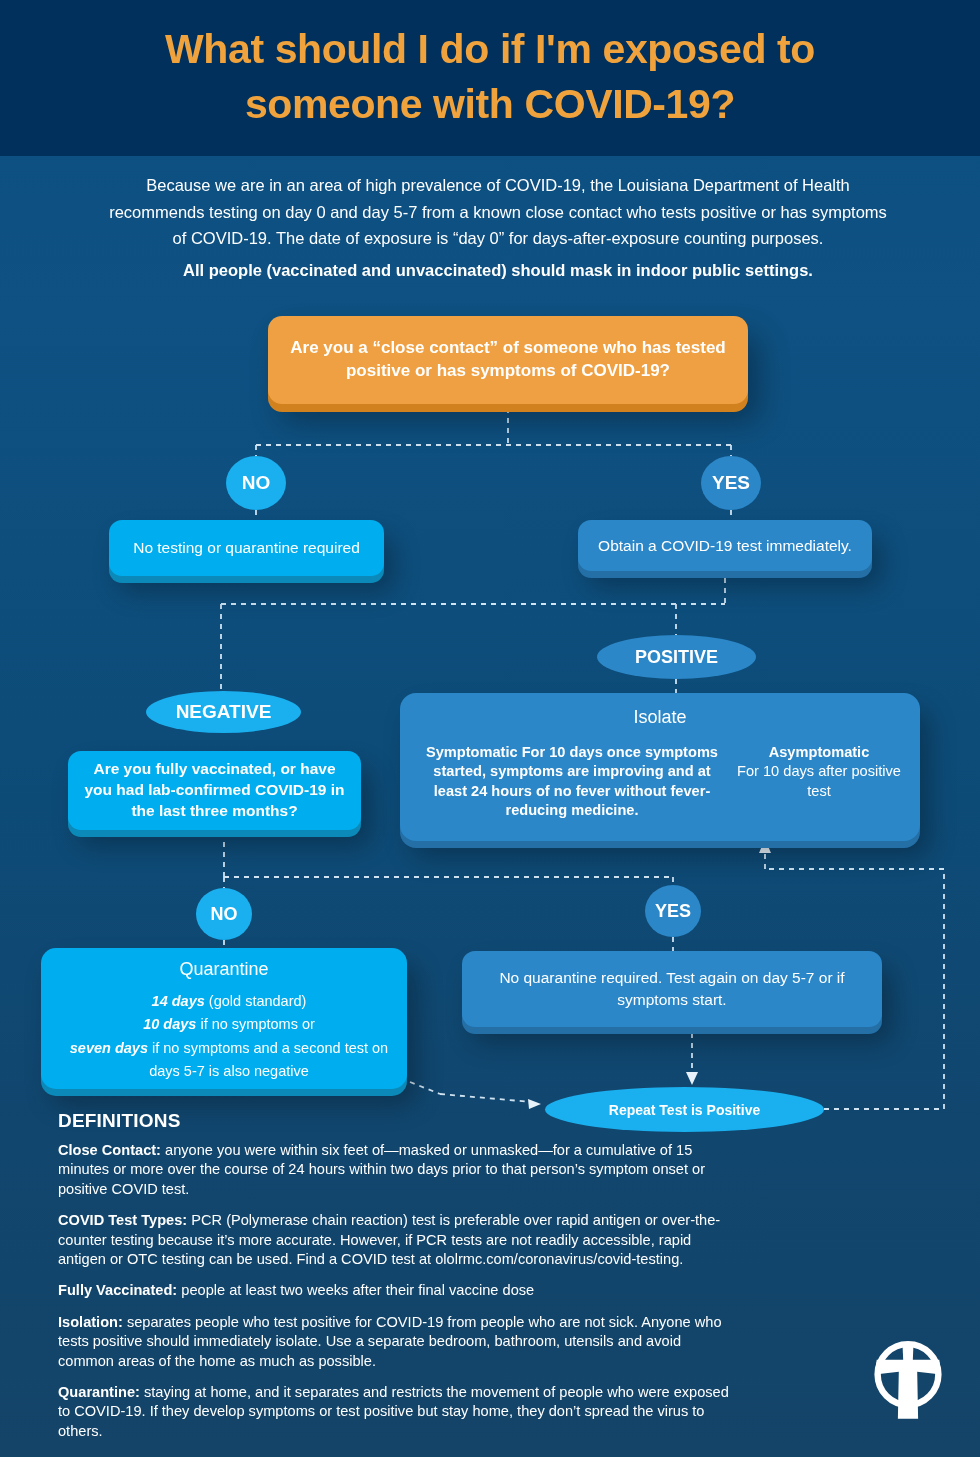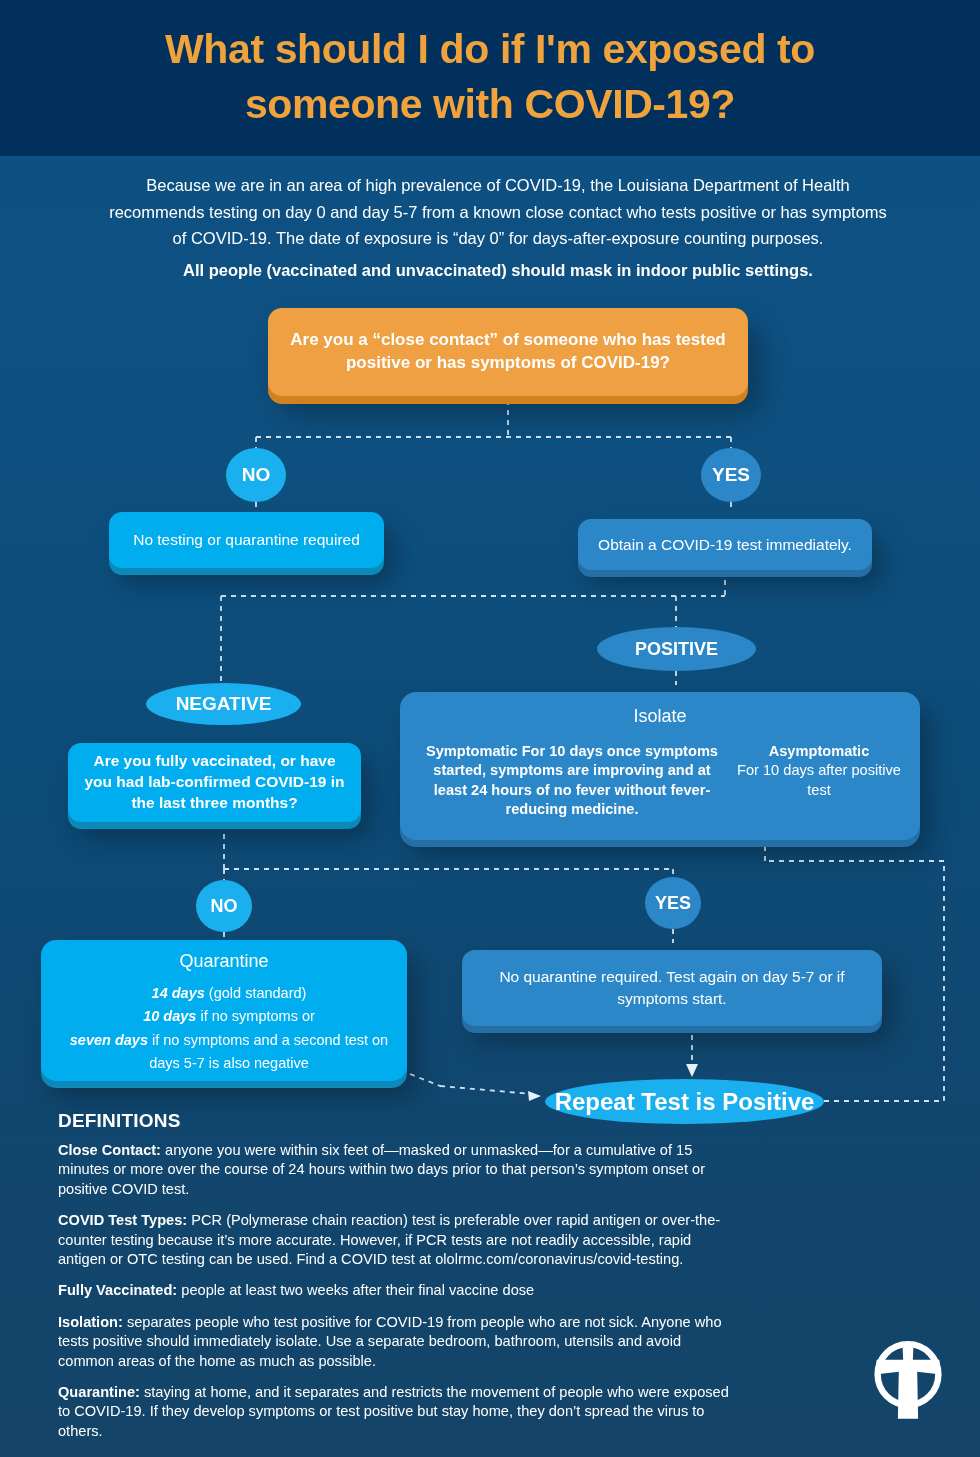--- a/index.html
+++ b/index.html
@@ -34,35 +34,35 @@
     text-align:center;color:#ffffff;
     font-size:16.5px;line-height:1.62;
   }
   .intro-bold{
     position:absolute;left:108px;top:258px;width:780px;
     text-align:center;color:#ffffff;
     font-size:16.5px;font-weight:bold;line-height:1.5;
   }
 
   
-  .flow{position:absolute;left:0;top:0;width:980px;height:1130px;}
+  .flow{position:absolute;left:0;top:8px;width:980px;height:1130px;}
   svg.lines{position:absolute;left:0;top:0;width:980px;height:1130px;pointer-events:none;}
 
   .node{position:absolute;box-sizing:border-box;}
 
   
   .box{
     border-radius:13px;
     display:flex;align-items:center;justify-content:center;
     text-align:center;color:#ffffff;
     padding:10px 16px;
     box-sizing:border-box;
   }
   .box.cyan{background:#00aeef;box-shadow:0 7px 0 #0b8ab9, 10px 16px 26px rgba(0,0,0,.28);}
-  .box.mid {background:#2b87c8;box-shadow:0 7px 0 #236fa6, 10px 16px 26px rgba(0,0,0,.28);margin-top:7px;}
+  .box.mid {background:#2b87c8;box-shadow:0 7px 0 #236fa6, 10px 16px 26px rgba(0,0,0,.28);}
   .box.orange{
     background:#efa042;border-radius:14px;
     box-shadow:0 8px 0 #d1821f, 12px 18px 30px rgba(0,0,0,.30);
   }
 
   
   .pill{
     border-radius:50%/50%;
     display:flex;align-items:center;justify-content:center;
     color:#ffffff;font-weight:bold;text-align:center;
@@ -77,21 +77,21 @@
   #n-notest{left:109px;top:512px;width:275px;height:56px;font-size:15.5px;text-align:right;}
   #n-obtain{left:578px;top:512px;width:294px;height:51px;font-size:15.5px;}
   #p-negative{left:146px;top:683px;width:155px;height:42px;font-size:19px;}
   #p-positive{left:597px;top:627px;width:159px;height:44px;font-size:18px;}
   #n-vaxq{left:68px;top:743px;width:293px;height:79px;font-size:15.5px;font-weight:bold;line-height:1.35;}
   #n-isolate{left:400px;top:685px;width:520px;height:148px;border-radius:16px;}
   #p-no2{left:196px;top:880px;width:56px;height:52px;font-size:18px;}
   #p-yes2{left:645px;top:877px;width:56px;height:52px;font-size:18px;}
   #n-quarantine{left:41px;top:940px;width:366px;height:141px;border-radius:15px;}
   #n-noquar{left:462px;top:943px;width:420px;height:76px;font-size:15.5px;line-height:1.4;}
-  #p-repeat{left:545px;top:1079px;width:279px;height:45px;font-size:24px;}
+  #p-repeat{left:545px;top:1079px;width:279px;height:45px;font-size:14px;}
 
   
   .iso-title{
     position:absolute;left:0;right:0;top:14px;text-align:center;
     color:#ffffff;font-size:18px;font-weight:normal;
   }
   .iso-cols{position:absolute;left:0;right:0;top:50px;display:flex;}
   .iso-left{width:330px;padding:0 8px 0 22px;box-sizing:border-box;
     text-align:center;color:#fff;font-size:14.6px;line-height:1.33;font-weight:bold;}
   .iso-right{width:190px;padding:0 16px 0 4px;box-sizing:border-box;

